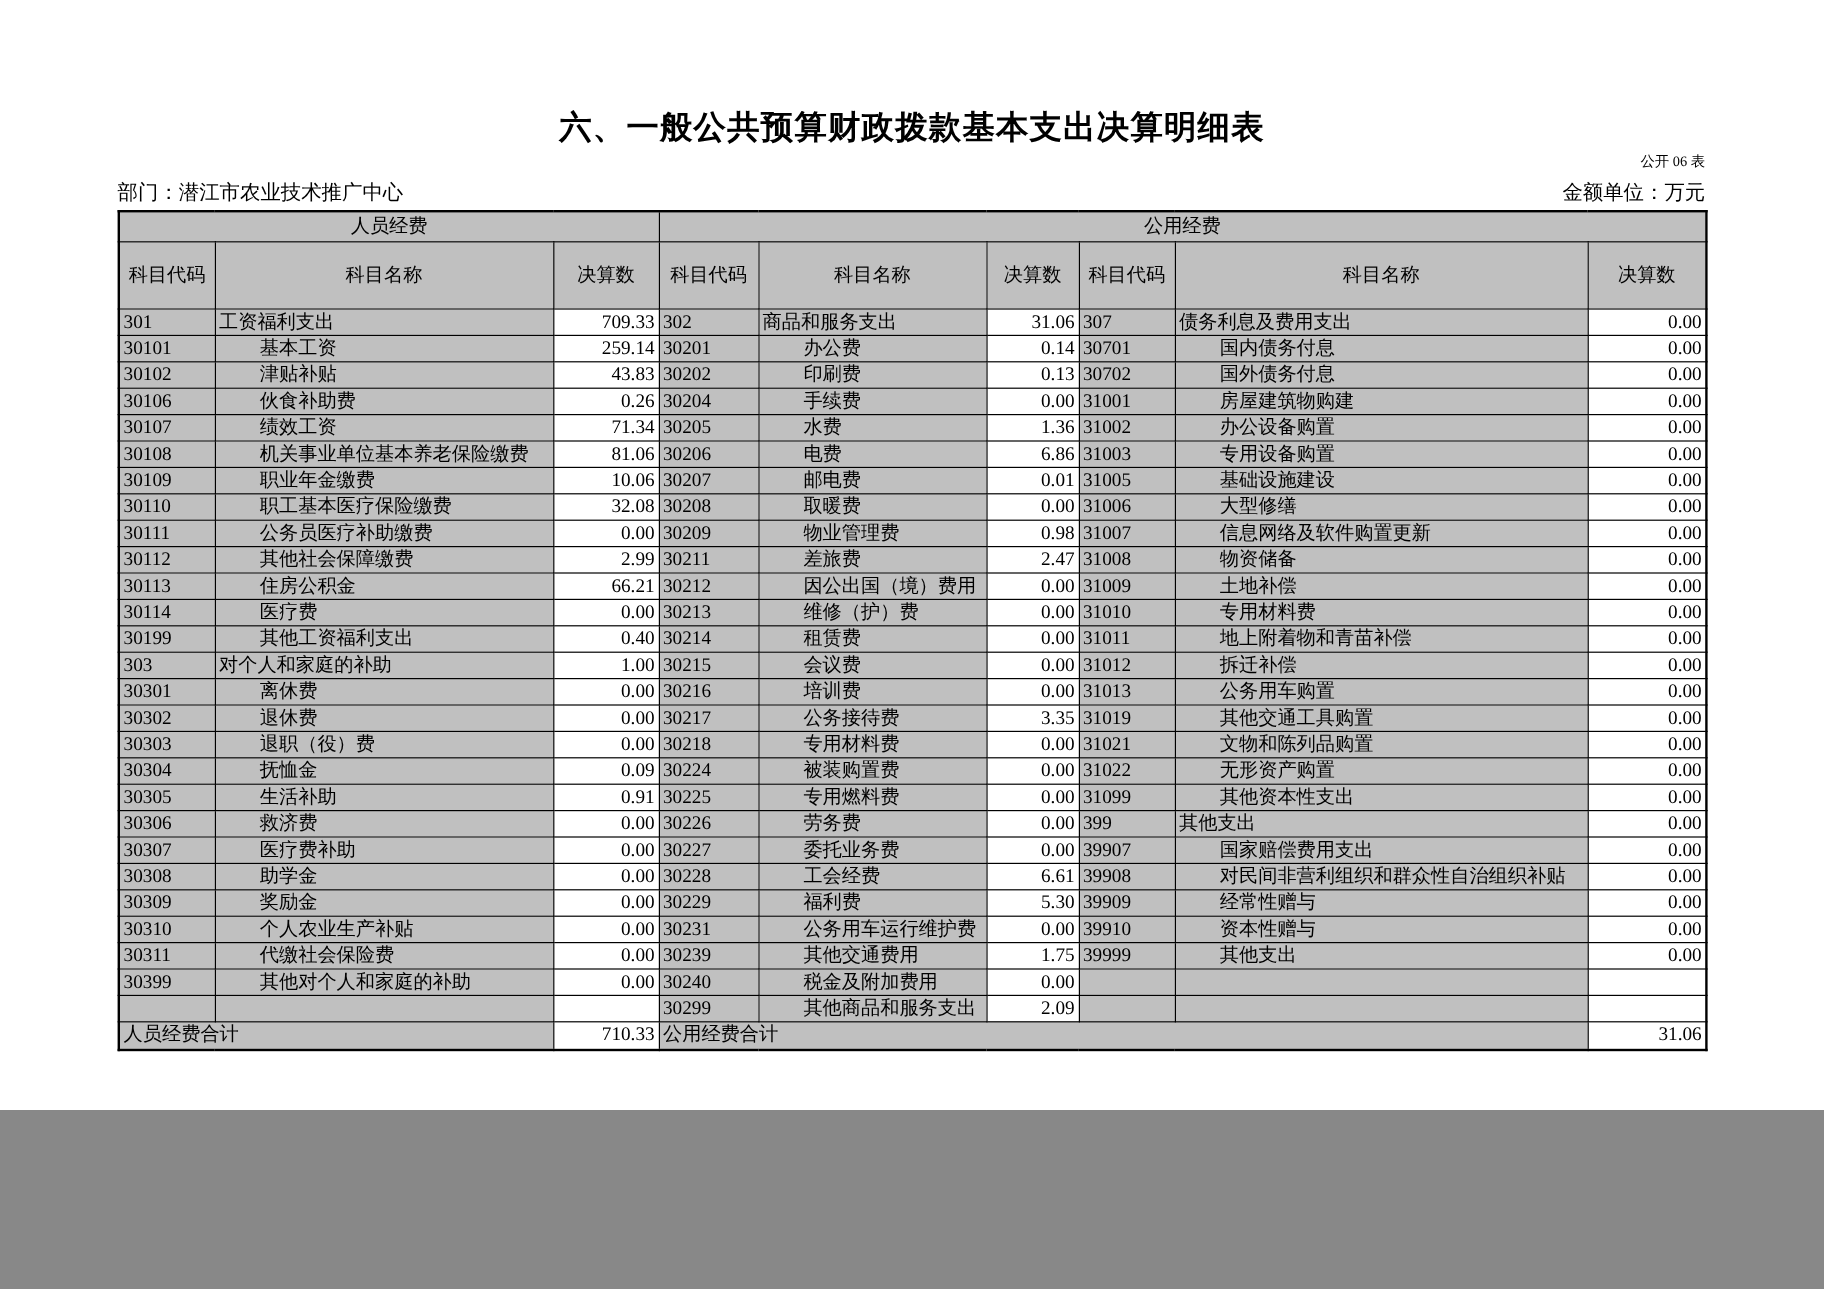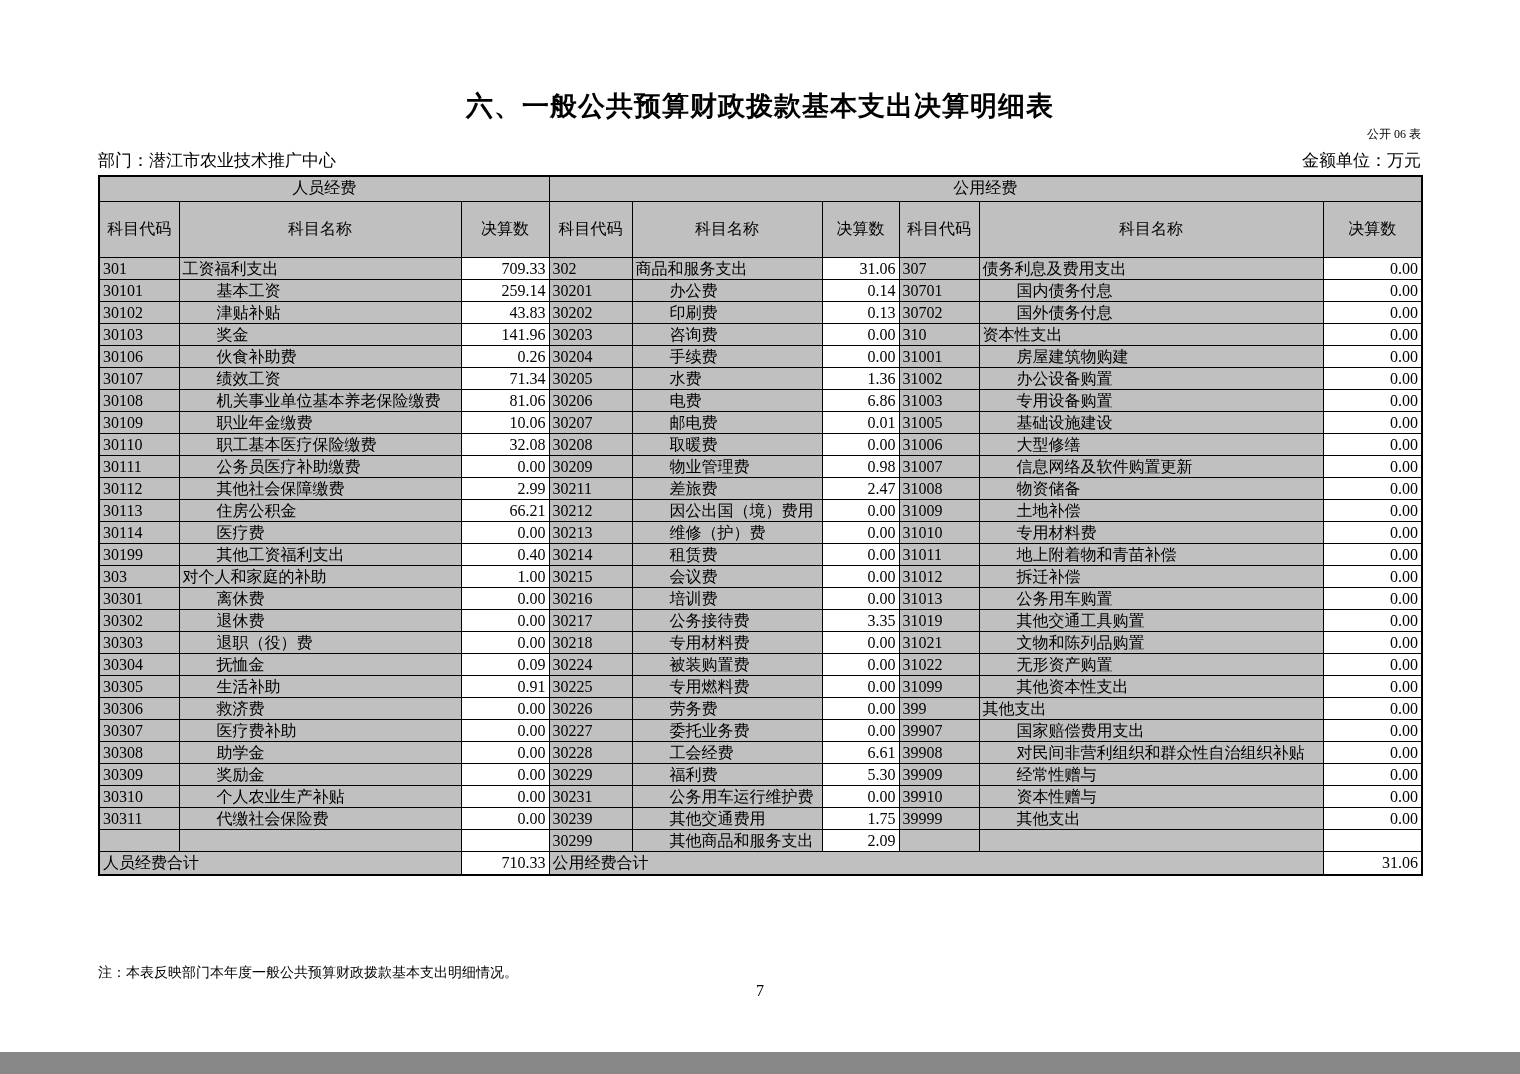--- a/index.html
+++ b/index.html
@@ -5,21 +5,21 @@
   :root {
     --gray: #c0c0c0;
     --border: #000000;
     --ink: #000000;
   }
   * { box-sizing: border-box; }
   html, body { margin: 0; padding: 0; background: #888; }
   .page {
     position: relative;
     width: 1520px;
-    height: 1052px;
+    height: 925px;
     margin: 0 auto;
     background: #ffffff;
     color: var(--ink);
     font-family: "Liberation Serif", "DejaVu Serif", serif;
     overflow: hidden;
   }
   .title {
     position: absolute;
     top: 88px; left: 0; width: 100%;
     text-align: center;
@@ -147,31 +147,20 @@
           <td class="name indent">津贴补贴</td>
           <td class="val">43.83</td>
           <td class="code">30202</td>
           <td class="name indent">印刷费</td>
           <td class="val">0.13</td>
           <td class="code">30702</td>
           <td class="name indent">国外债务付息</td>
           <td class="val">0.00</td>
         </tr>
         <tr>
-          <td class="code">30103</td>
-          <td class="name indent">奖金</td>
-          <td class="val">141.96</td>
-          <td class="code">30203</td>
-          <td class="name indent">咨询费</td>
-          <td class="val">0.00</td>
-          <td class="code">310</td>
-          <td class="name">资本性支出</td>
-          <td class="val">0.00</td>
-        </tr>
-        <tr>
           <td class="code">30106</td>
           <td class="name indent">伙食补助费</td>
           <td class="val">0.26</td>
           <td class="code">30204</td>
           <td class="name indent">手续费</td>
           <td class="val">0.00</td>
           <td class="code">31001</td>
           <td class="name indent">房屋建筑物购建</td>
           <td class="val">0.00</td>
         </tr>
@@ -398,20 +387,31 @@
         <tr>
           <td class="code">30311</td>
           <td class="name indent">代缴社会保险费</td>
           <td class="val">0.00</td>
           <td class="code">30239</td>
           <td class="name indent">其他交通费用</td>
           <td class="val">1.75</td>
           <td class="code">39999</td>
           <td class="name indent">其他支出</td>
           <td class="val">0.00</td>
+        </tr>
+        <tr>
+          <td class="code">30399</td>
+          <td class="name indent">其他对个人和家庭的补助</td>
+          <td class="val">0.00</td>
+          <td class="code">30240</td>
+          <td class="name indent">税金及附加费用</td>
+          <td class="val">0.00</td>
+          <td class="code"></td>
+          <td class="name"></td>
+          <td class="val"></td>
         </tr>
         <tr>
           <td class="code"></td>
           <td class="name"></td>
           <td class="val"></td>
           <td class="code">30299</td>
           <td class="name indent">其他商品和服务支出</td>
           <td class="val">2.09</td>
           <td class="code"></td>
           <td class="name"></td>

